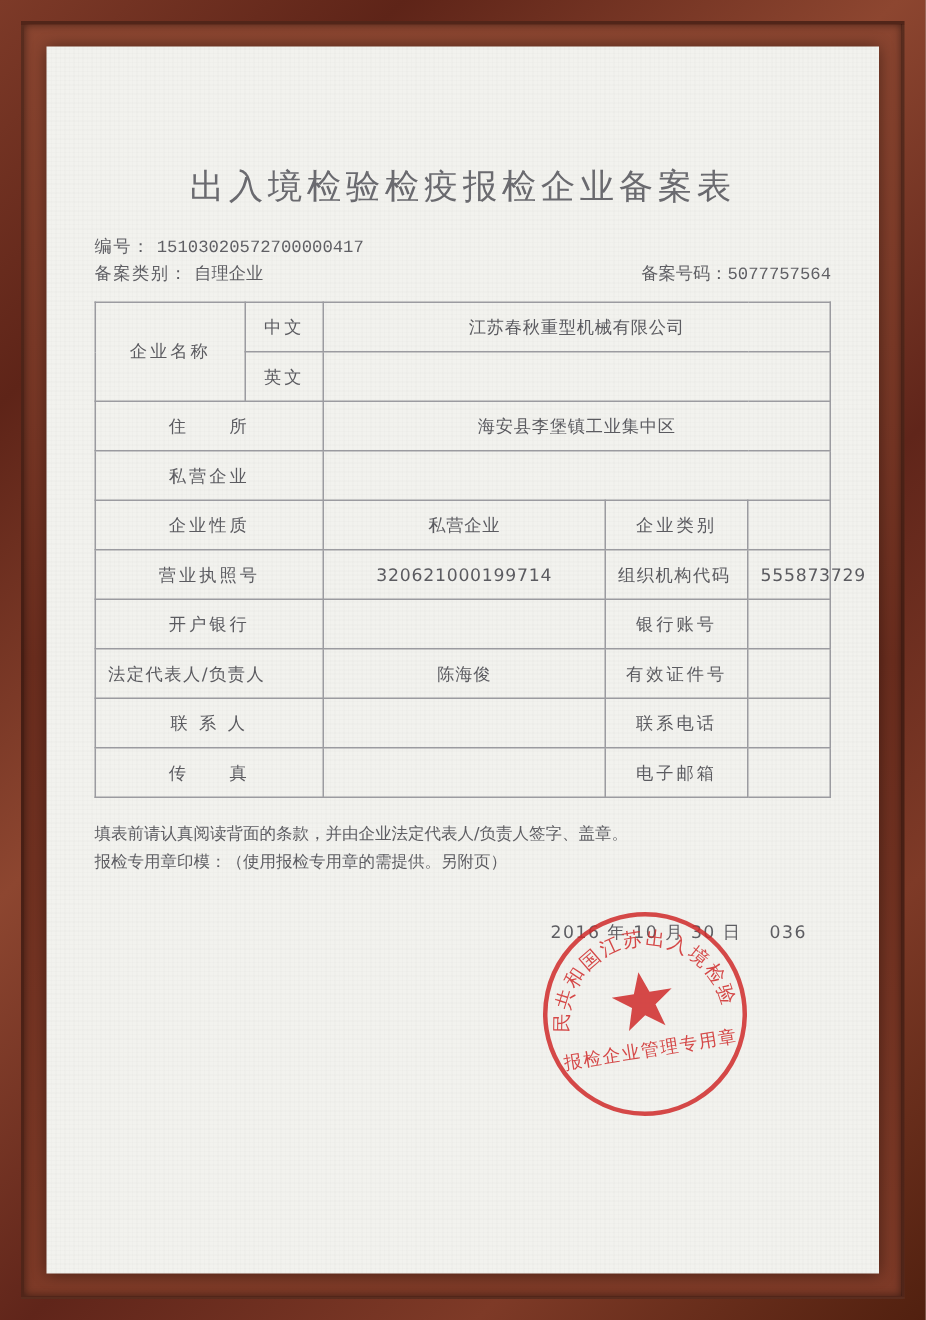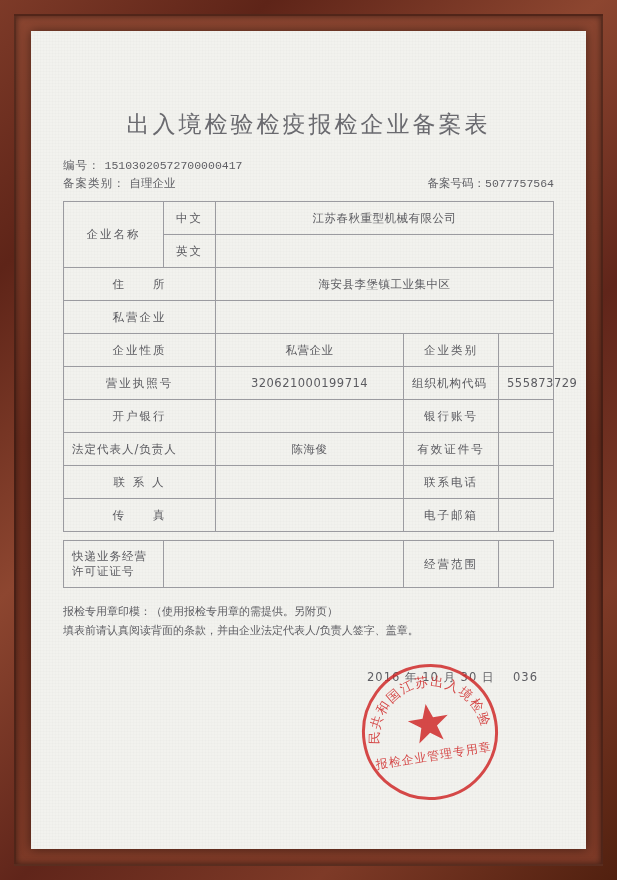--- a/index.html
+++ b/index.html
@@ -285,40 +285,24 @@
           <tr>
             <td class="lbl" colspan="2">传　　真</td>
             <td class="val"></td>
             <td class="lbl">电子邮箱</td>
             <td class="val"></td>
           </tr>
         </tbody>
       </table>
 
 
-      <table class="form2">
-        <colgroup>
-          <col style="width:100px">
-          <col style="width:240px">
-          <col style="width:95px">
-          <col>
-        </colgroup>
-        <tbody>
-          <tr>
-            <td class="lbl2">快递业务经营许可证证号</td>
-            <td class="val"></td>
-            <td class="lbl">经营范围</td>
-            <td class="val"></td>
-          </tr>
-        </tbody>
-      </table>
 
       <div class="footnotes">
+        <div>填表前请认真阅读背面的条款，并由企业法定代表人/负责人签字、盖章。</div>
         <div>报检专用章印模：（使用报检专用章的需提供。另附页）</div>
-        <div>填表前请认真阅读背面的条款，并由企业法定代表人/负责人签字、盖章。</div>
       </div>
 
       <div class="sign-area">
 
         <div class="stamp">
           <div class="ring"></div>
           <svg class="arc" viewBox="0 0 136 136" width="136" height="136">
             <defs>
               <path id="arcpath" d="M 16,74 A 52,52 0 1 1 120,74" fill="none"></path>
             </defs>

